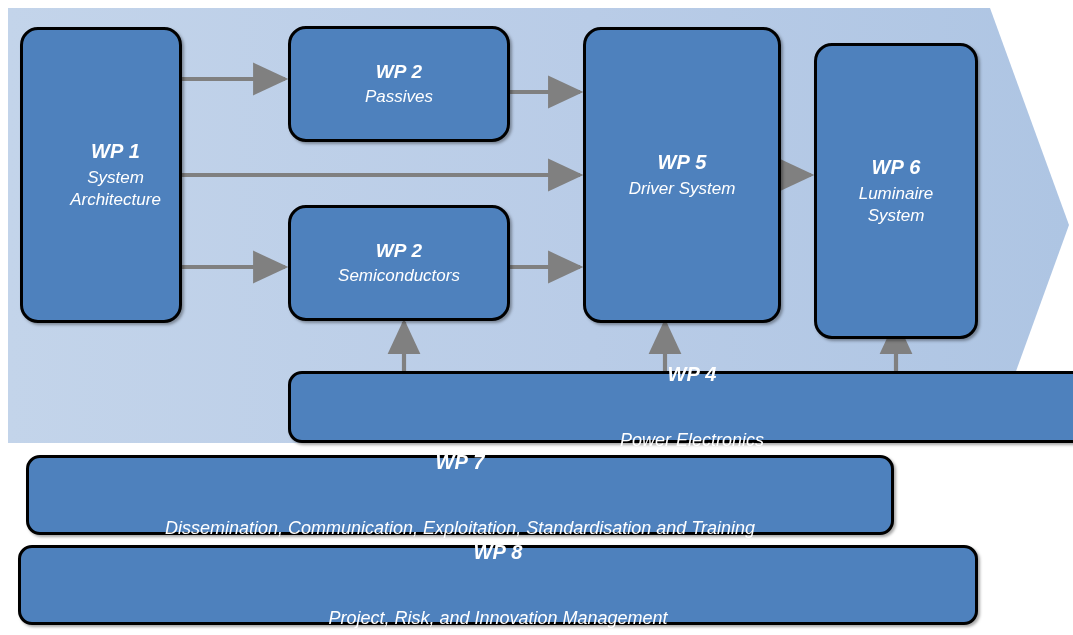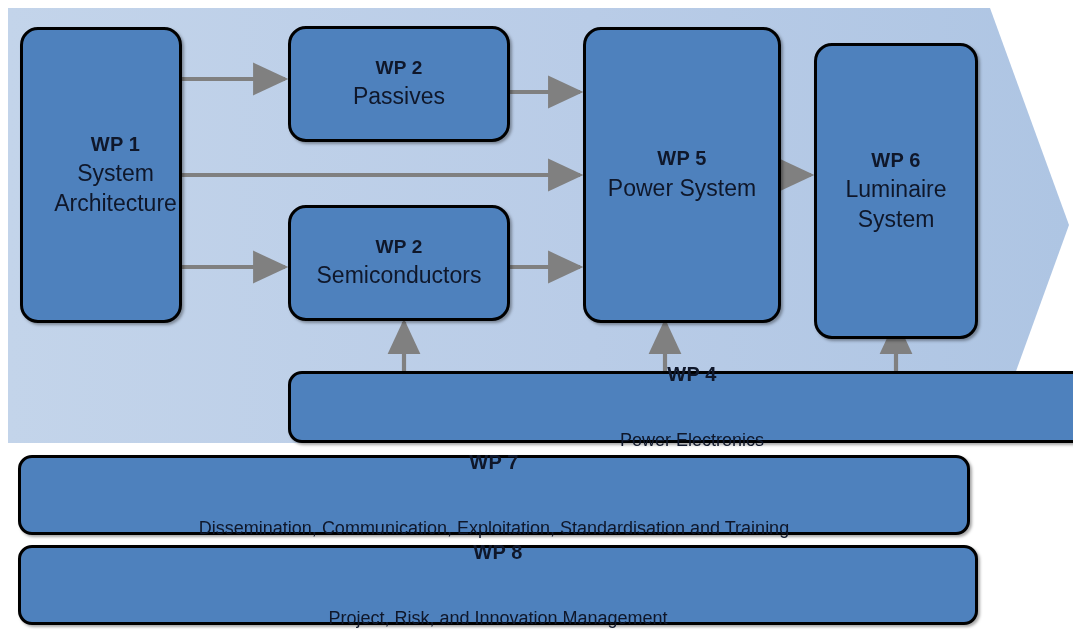--- a/index.html
+++ b/index.html
@@ -25,48 +25,49 @@
     z-index:1;pointer-events:none;
   }
   
   .wp-box{
     position:absolute;
     z-index:2;
     box-sizing:border-box;
     background:#4e81bd;
     border:3px solid #000000;
     border-radius:18px;
-    color:#0f172a;
+    color:#ffffff;
     display:flex;
     flex-direction:column;
     align-items:center;
     justify-content:center;
     text-align:center;
     line-height:1.28;
     padding:4px 8px;
     box-shadow:2px 2px 3px rgba(0,0,0,0.35);
+    font-style:italic;
   }
   .wp-title{
     font-weight:bold;
     font-size:19px;
     letter-spacing:0.2px;
     margin-bottom:2px;
   }
   .wp-sub{
     font-weight:normal;
-    font-size:23px;
+    font-size:17px;
   }
   
   #wp1{left:20px;  top:27px;  width:162px; height:296px;padding-left:37px;}
   #wp2{left:288px; top:26px;  width:222px; height:116px;}
   #wp3{left:288px; top:205px; width:222px; height:116px;}
   #wp4{left:288px; top:371px; width:808px; height:72px; border-radius:14px;}
   #wp5{left:583px; top:27px;  width:198px; height:296px;}
   #wp6{left:814px; top:27px;  width:164px; height:296px;margin-top:16px;}
-  #wp7{left:18px;  top:455px; width:952px; height:80px; border-radius:14px;text-align:right;}
+  #wp7{left:26px;  top:455px; width:868px; height:80px; border-radius:14px;text-align:right;}
   #wp8{left:18px;  top:545px; width:960px; height:80px; border-radius:14px;}
 
   #wp1 .wp-title{font-size:20px;}
   #wp5 .wp-title,#wp6 .wp-title{font-size:20px;}
   #wp4 .wp-title,#wp7 .wp-title,#wp8 .wp-title{font-size:20px;}
   #wp4 .wp-sub,#wp7 .wp-sub,#wp8 .wp-sub{font-size:18px;margin-top:40px;}
 </style>
 </head>
 <body>
 
@@ -114,21 +115,21 @@
     <div class="wp-sub">Passives</div>
   </div>
 
   <div class="wp-box" id="wp3">
     <div class="wp-title">WP 2</div>
     <div class="wp-sub">Semiconductors</div>
   </div>
 
   <div class="wp-box" id="wp5">
     <div class="wp-title">WP 5</div>
-    <div class="wp-sub">Power System</div>
+    <div class="wp-sub">Driver System</div>
   </div>
 
   <div class="wp-box" id="wp6">
     <div class="wp-title">WP 6</div>
     <div class="wp-sub">Luminaire</div>
     <div class="wp-sub">System</div>
   </div>
 
   <div class="wp-box" id="wp4">
     <div class="wp-title">WP 4</div>

